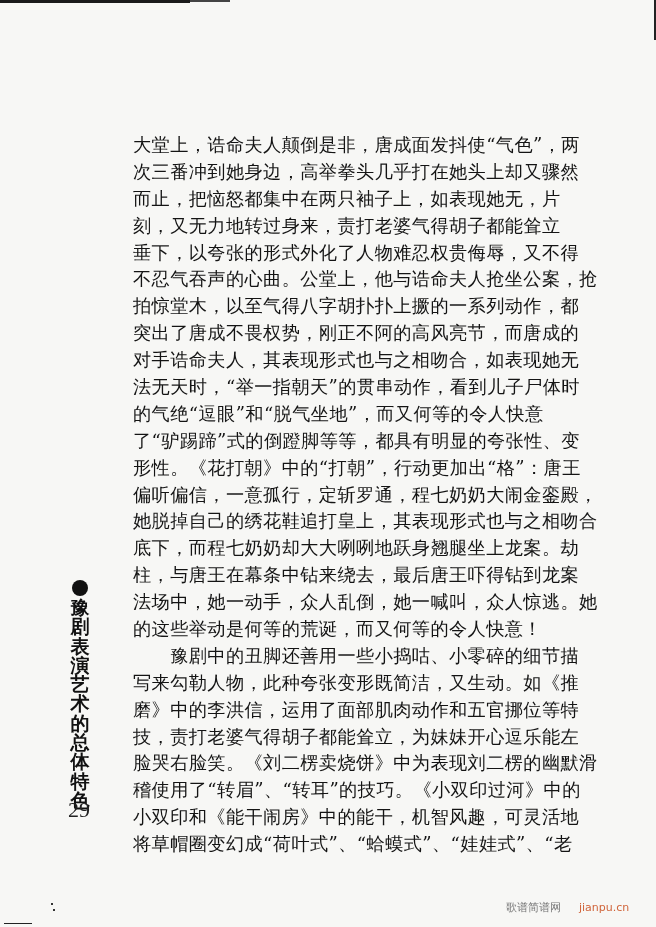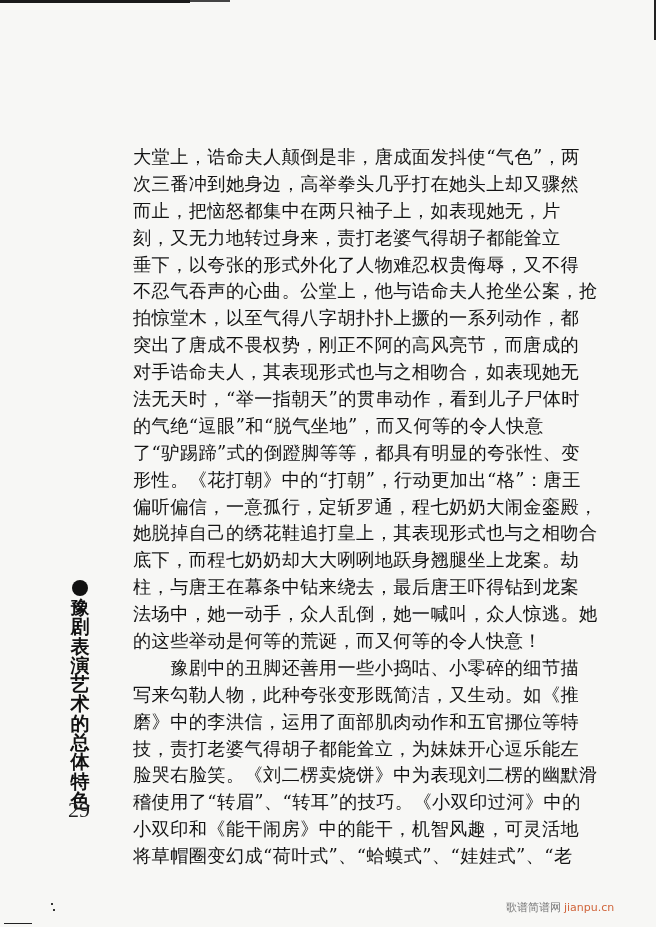--- a/index.html
+++ b/index.html
@@ -35,21 +35,21 @@
     position: absolute;
     right: 0;
     top: 0;
     width: 2px;
     height: 40px;
     background: #222;
   }
   .page-body {
     position: absolute;
     left: 133px;
-    top: 144px;
+    top: 132px;
     width: 470px;
   }
   .line {
     height: 26.9px;
     line-height: 26.9px;
     font-size: 18.2px;
     letter-spacing: 0.4px;
     white-space: nowrap;
   }
   .line.indent {
@@ -90,21 +90,21 @@
     position: absolute;
     left: 506px;
     top: 900px;
     font-family: "DejaVu Sans", "Liberation Sans", sans-serif;
     font-size: 11px;
     color: #777;
     white-space: nowrap;
   }
   .watermark .wm-domain {
     color: #d0643a;
-    margin-left: 3px;
+    margin-left: 18px;
   }
   .bottom-rule {
     position: absolute;
     left: 4px;
     top: 923px;
     width: 28px;
     height: 1px;
     background: #222;
   }
   .speck {

